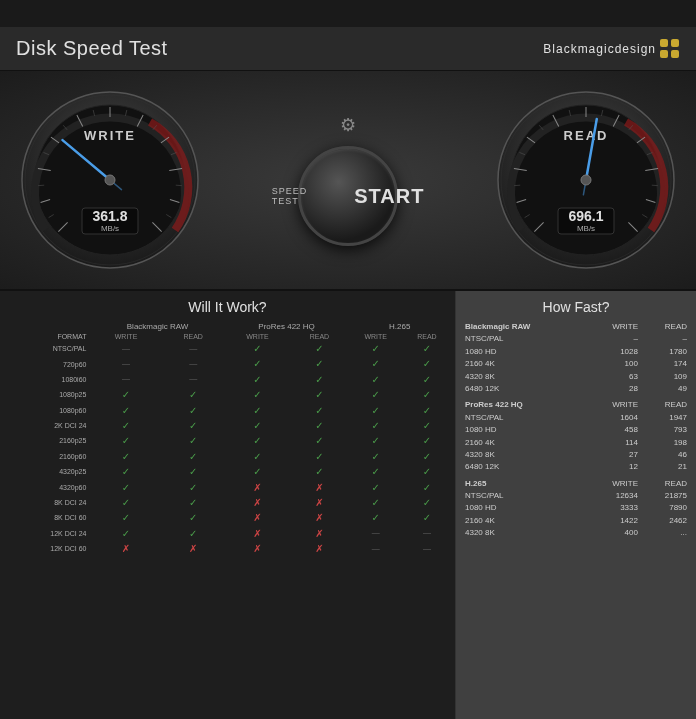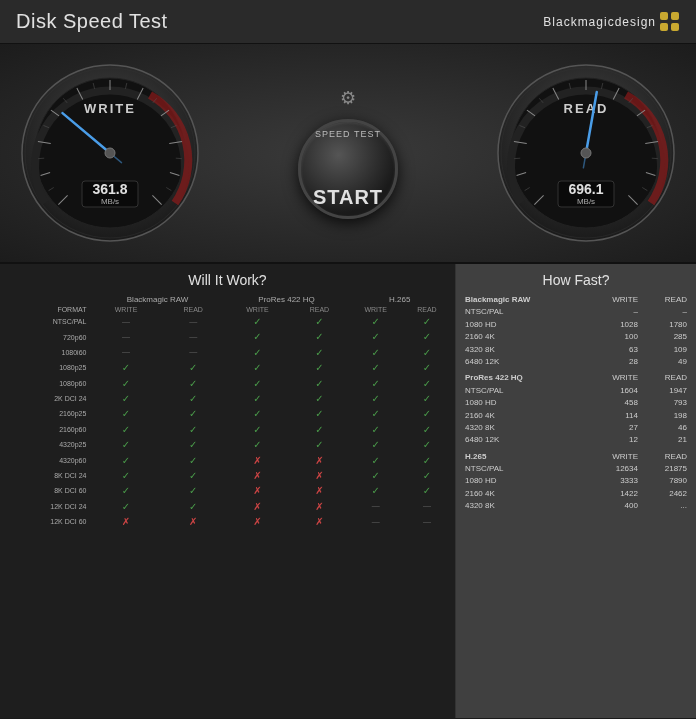--- a/index.html
+++ b/index.html
@@ -12,20 +12,21 @@
     }
 
     
     .header {
       background: #2a2a2a;
       padding: 10px 16px;
       display: flex;
       justify-content: space-between;
       align-items: center;
       border-bottom: 1px solid #111;
+      margin-top: 27px;
     }
     .header-title {
       color: #e0e0e0;
       font-size: 20px;
       font-weight: 300;
       letter-spacing: 0.5px;
     }
     .brand-logo {
       display: flex;
       align-items: center;
@@ -94,21 +95,21 @@
       cursor: pointer;
     }
 
     .start-button {
       width: 100px;
       height: 100px;
       border-radius: 50%;
       background: radial-gradient(circle at 40% 35%, #555, #1a1a1a 70%);
       border: 3px solid #444;
       display: flex;
-      flex-direction: column;
+      flex-direction: row;
       align-items: center;
       justify-content: center;
       cursor: pointer;
       box-shadow: 0 4px 15px rgba(0,0,0,0.8), inset 0 1px 3px rgba(255,255,255,0.1);
       gap: 47px;
     }
 
     .start-button-text1 {
       color: #bbb;
       font-size: 9px;
@@ -564,21 +565,21 @@
             <td class="fast-value-read">–</td>
           </tr>
           <tr>
             <td class="fast-label">1080 HD</td>
             <td class="fast-value-write">1028</td>
             <td class="fast-value-read">1780</td>
           </tr>
           <tr>
             <td class="fast-label">2160 4K</td>
             <td class="fast-value-write">100</td>
-            <td class="fast-value-read">285</td>
+            <td class="fast-value-read">174</td>
           </tr>
           <tr>
             <td class="fast-label">4320 8K</td>
             <td class="fast-value-write">63</td>
             <td class="fast-value-read">109</td>
           </tr>
           <tr>
             <td class="fast-label">6480 12K</td>
             <td class="fast-value-write">28</td>
             <td class="fast-value-read">49</td>

